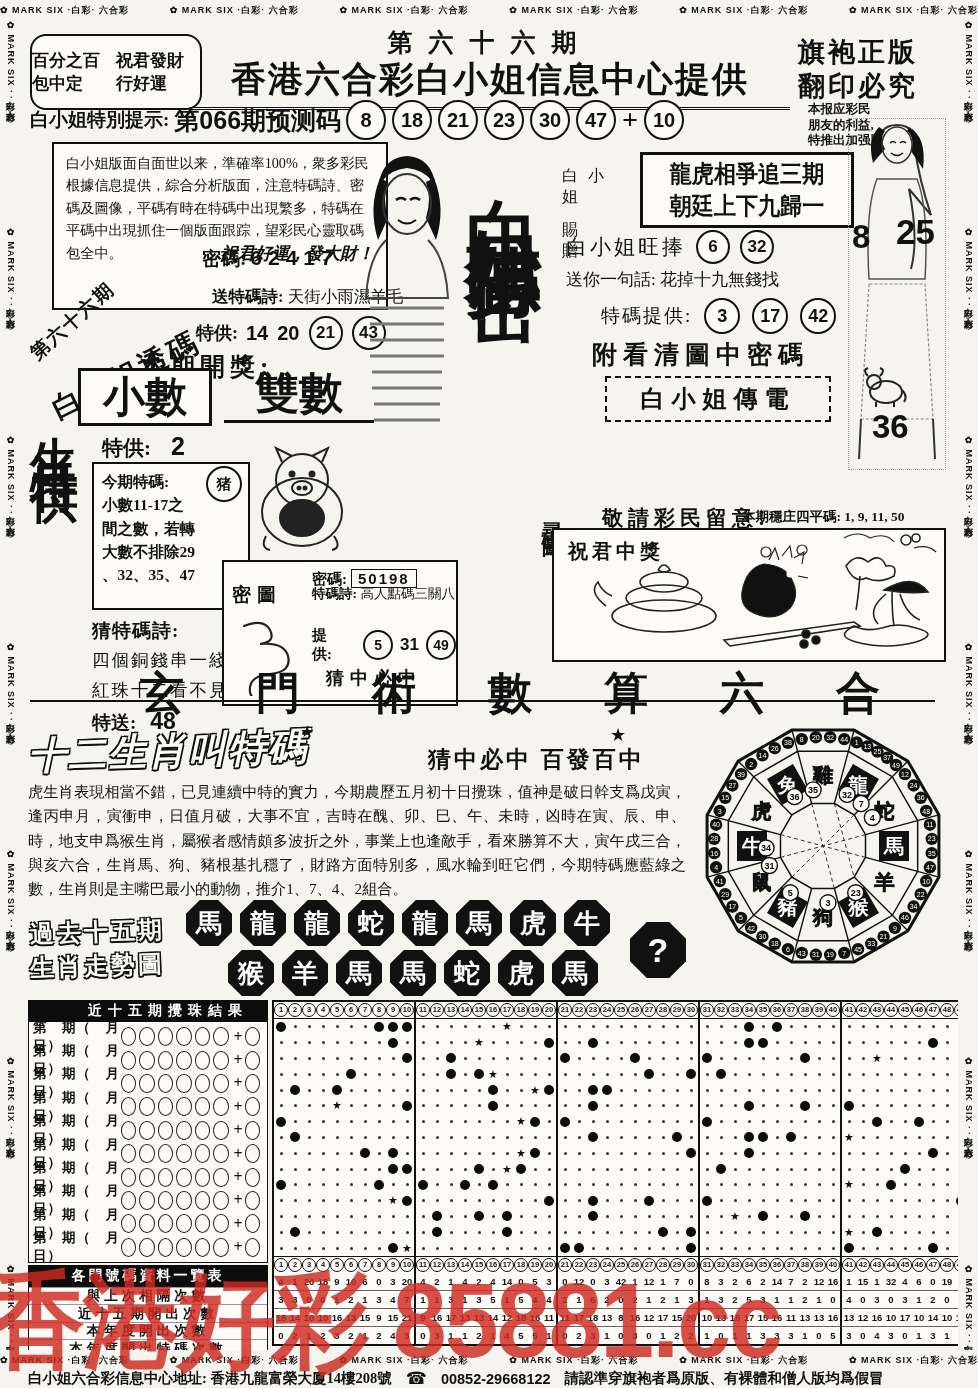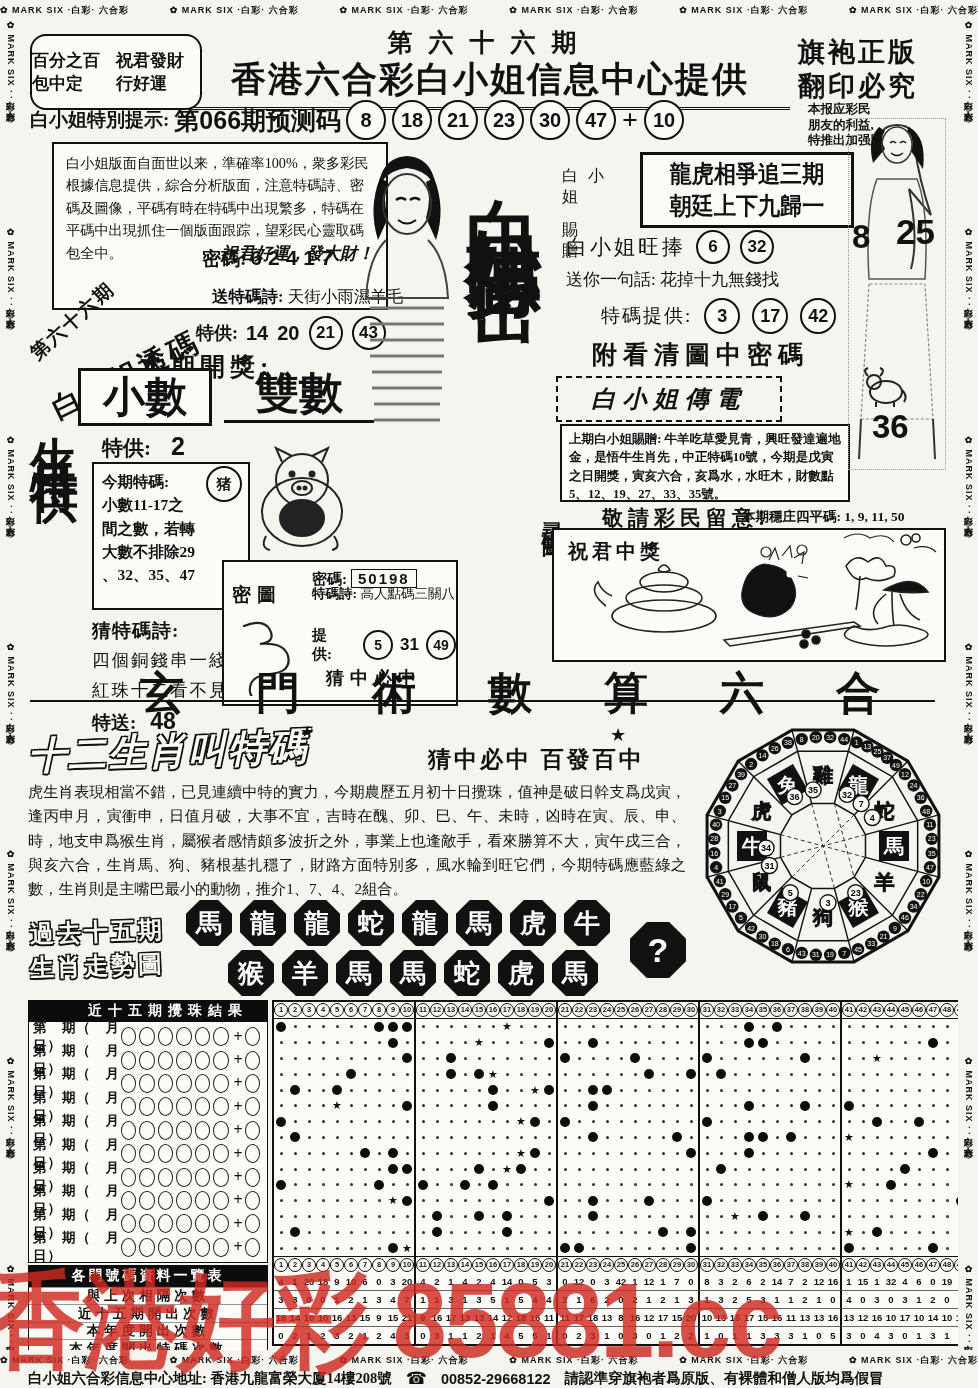--- a/index.html
+++ b/index.html
@@ -262,24 +262,23 @@
   </div>
   <div class="abs" style="left:566px;top:298px;display:flex;align-items:center;gap:12px;">
     <span style="font-size:19px;letter-spacing:2px;margin-left:35px;">特碼提供:</span>
     <span id="tm-nums" style="display:inline-flex;gap:12px;">
         <span class="cnum" style="width: 32px; height: 32px; font-size: 18px;">3</span>
         <span class="cnum" style="width: 32px; height: 32px; font-size: 18px;">17</span>
         <span class="cnum" style="width: 32px; height: 32px; font-size: 18px;">42</span>
       </span>
   </div>
   <div class="abs bb" style="left:592px;top:338px;font-size:25px;letter-spacing:6px;">附看清圖中密碼</div>
-  <div class="abs center" style="left:556px;top:376px;width:222px;height:42px;border:2px dashed #111;display:flex;align-items:center;justify-content:center;font-style:italic;">
+  <div class="abs center" style="left:605px;top:376px;width:222px;height:42px;border:2px dashed #111;display:flex;align-items:center;justify-content:center;">
     <span class="bb" style="font-size:24px;letter-spacing:7px;">白小姐傳電</span>
   </div>
-  <div class="abs box" style="left:560px;top:424px;width:290px;height:78px;padding:4px 7px;box-sizing:border-box;font-size:12.6px;font-weight:700;line-height:1.45;overflow:hidden;">上期白小姐賜贈: 牛羊吃草愛見青，興旺發達遍地金，是悟牛生肖先，中正特碼10號，今期是戊寅之日開獎，寅亥六合，亥爲水，水旺木，財數點5、12、19、27、33、35號。</div>
   <div class="abs b" style="left:602px;top:504px;font-size:21px;letter-spacing:5px;">敬請彩民留意!</div>
 
   <div class="abs" style="left:848px;top:118px;width:96px;height:350px;border:1px dotted #999;">
     <svg width="96" height="350" viewBox="0 0 96 350">
       <path d="M30 30 Q28 6 48 6 Q68 6 66 30 Q70 60 82 96 L60 70 Q70 120 62 150" fill="none" stroke="#333" stroke-width="2"></path>
       <path d="M30 8 Q18 20 24 44 L36 30 Q30 20 36 12 Z" fill="#111"></path>
       <path d="M60 8 Q78 18 74 50 L62 32 Q66 18 58 12 Z" fill="#111"></path>
       <ellipse cx="48" cy="26" rx="15" ry="18" fill="none" stroke="#333" stroke-width="1.5"></ellipse>
       <path d="M41 24 q3 -3 6 0 M51 24 q3 -3 6 0 M42 34 q6 5 12 0" stroke="#111" stroke-width="1.5" fill="none"></path>
       <path d="M28 60 Q16 90 20 160 L76 160 Q80 90 68 60 Z" fill="none" stroke="#555" stroke-width="1.5"></path>

